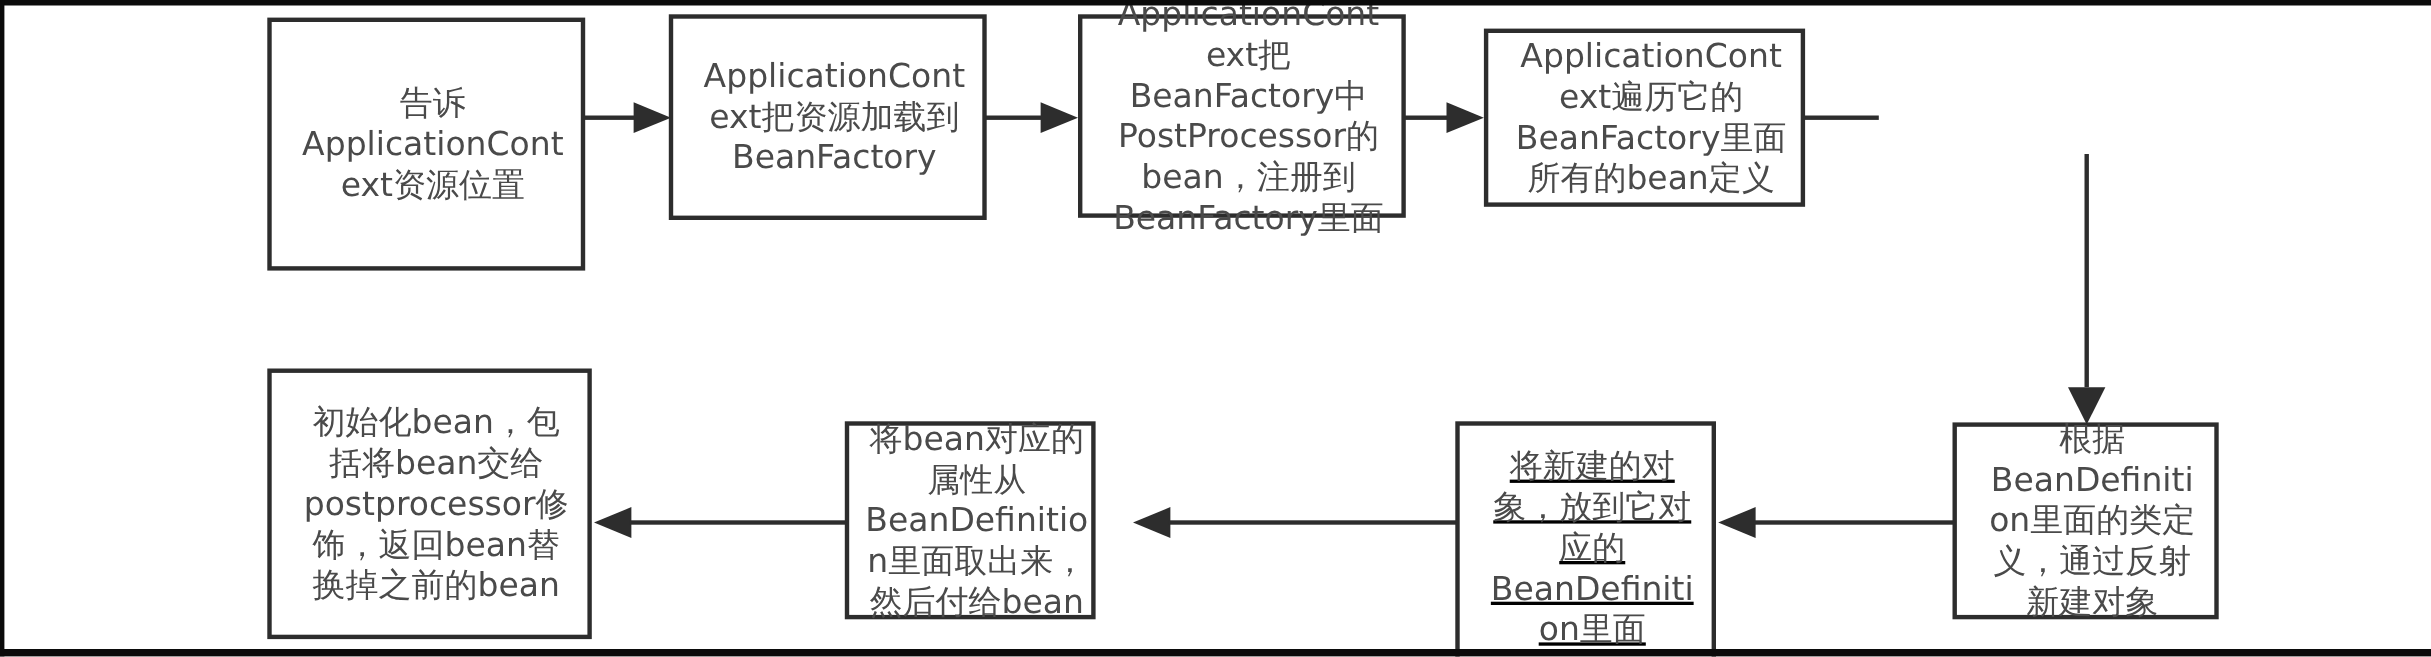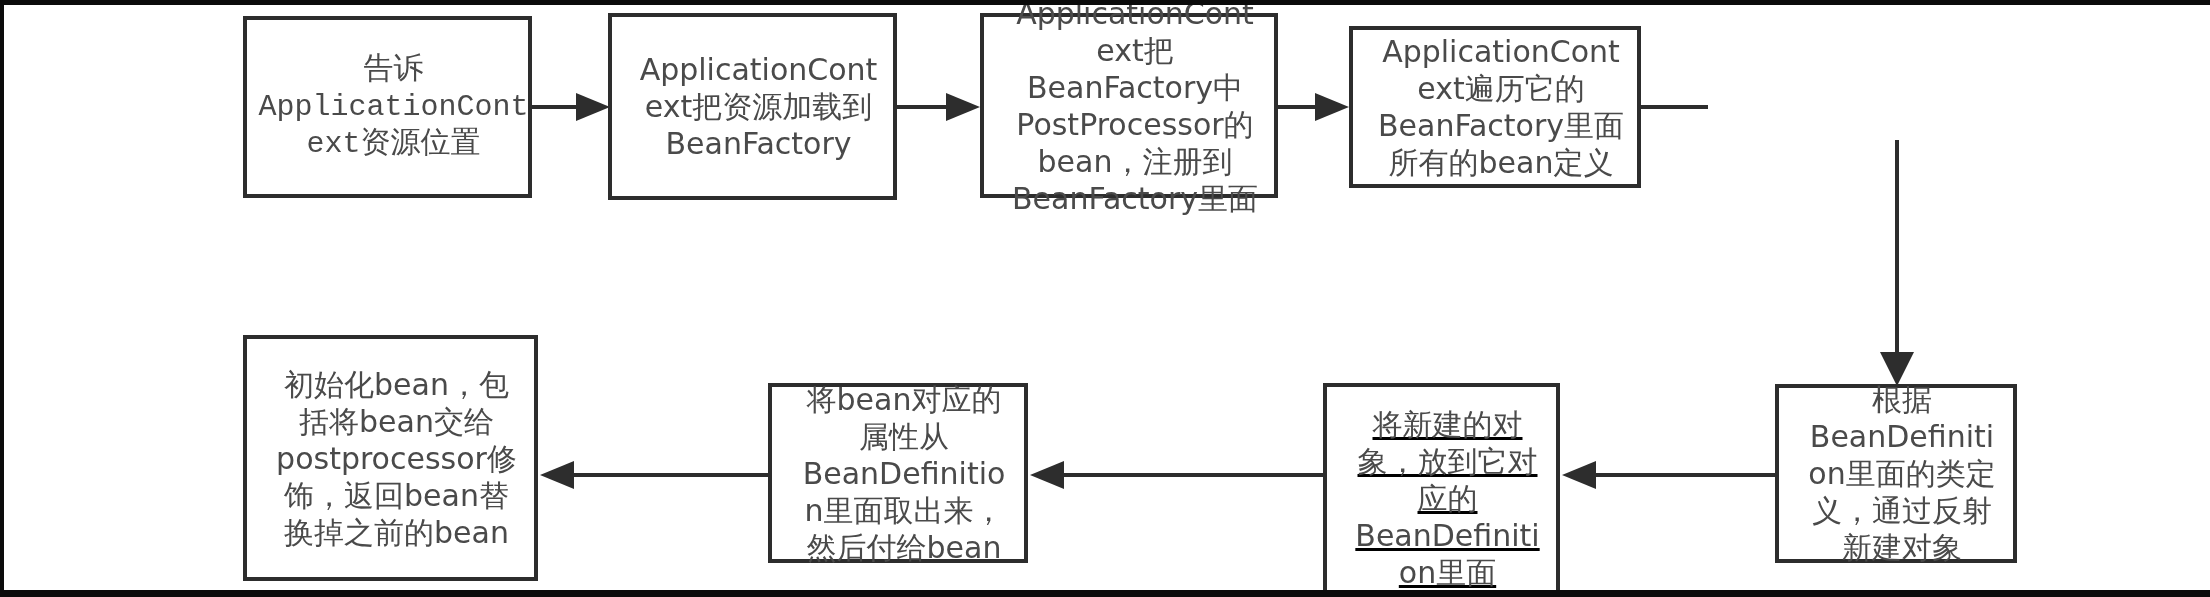--- a/index.html
+++ b/index.html
@@ -29,27 +29,27 @@
   }
   .flowbox .txt {
     white-space: pre-line;
     text-align: center;
     font-size: 30px;
     line-height: 37px;
     color: #4a4a4a;
     z-index: 6;
   }
 
-  .box1 { left: 243px;  top: 16px;  width: 289px; height: 182px; font-family: Liberation Mono, monospace; }
+  .box1 { left: 243px;  top: 16px;  width: 289px; height: 230px; }
   .box2 { left: 608px;  top: 13px;  width: 289px; height: 187px; }
   .box3 { left: 980px;  top: 13px;  width: 298px; height: 185px; }
   .box4 { left: 1349px; top: 26px;  width: 292px; height: 162px; }
   .box5 { left: 1775px; top: 384px; width: 242px; height: 179px; }
   .box6 { left: 1323px; top: 383px; width: 237px; height: 230px; text-decoration: underline; }
-  .box7 { left: 768px;  top: 383px; width: 260px; height: 180px; align-items: center; }
+  .box7 { left: 768px;  top: 383px; width: 228px; height: 180px; align-items: center; }
   .box8 { left: 243px;  top: 335px; width: 295px; height: 246px; }
 
   .shaft-h { position: absolute; height: 4px; background: #2d2d2d; z-index: 4; }
   .shaft-v { position: absolute; width: 4px;  background: #2d2d2d; z-index: 4; }
   .head-right {
     position: absolute; width: 0; height: 0; z-index: 4;
     border-left: 34px solid #2d2d2d;
     border-top: 14px solid transparent;
     border-bottom: 14px solid transparent;
   }

